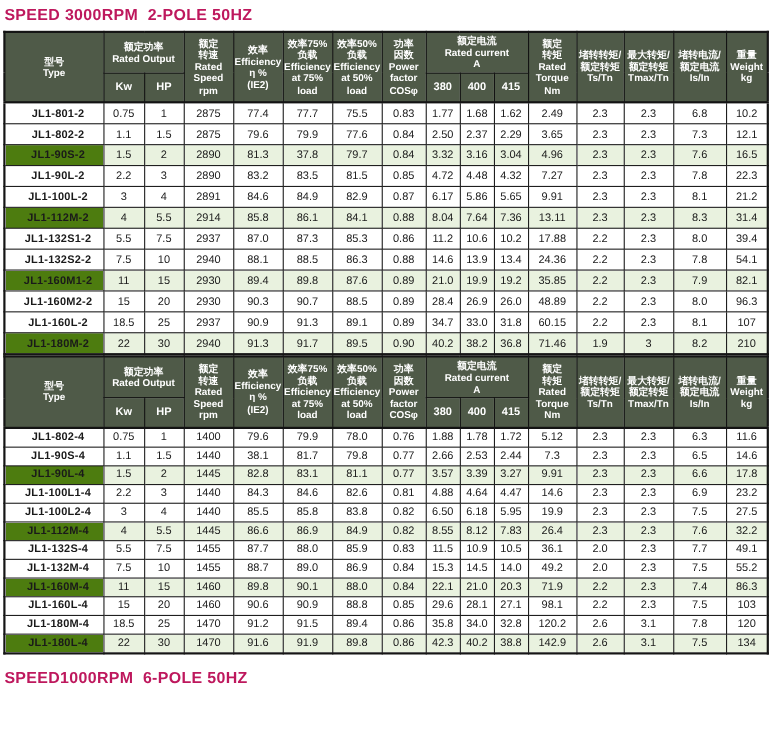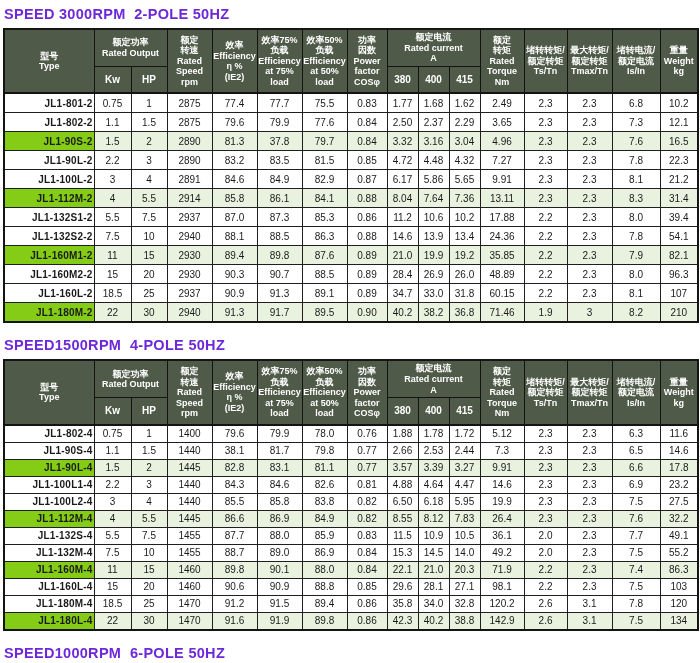--- a/index.html
+++ b/index.html
@@ -6,21 +6,21 @@
   body {
     width: 700px;
     font-family: "Liberation Sans", "DejaVu Sans", sans-serif;
     -webkit-font-smoothing: antialiased;
   }
   .page { width: 694px; padding: 3px 3px 6px 3px; }
 
   h2.section-title {
     font-size: 14.5px;
     font-weight: bold;
-    color: #6d28d9;
+    color: #be185d;
     letter-spacing: 0.3px;
     margin: 0 0 6px 1px;
     white-space: pre;
   }
   .section + .section h2.section-title { margin-top: 14px; }
   .section:first-child h2.section-title { margin-top: 3px; }
 
   table.spec {
     border-collapse: collapse;
     table-layout: fixed;
@@ -50,27 +50,27 @@
     font-size: 10px;
     color: #1a1a1a;
     text-align: center;
     vertical-align: middle;
     padding: 0 1px;
     height: 18px;
     overflow: hidden;
   }
   .t2 table.spec tbody td { height: 16px; }
   table.spec tbody td.model {
-    text-align: right;
+    text-align: center;
     font-weight: bold;
     padding-left: 8px;
     letter-spacing: 0.2px;
   }
   table.spec tbody tr.hl td { background: #e9f2df; }
-  table.spec tbody tr.hl td.model { background: #84cc16; }
+  table.spec tbody tr.hl td.model { background: #4d7c0f; }
 </style>
 </head>
 <body>
 
 <div class="page">
 
   <div class="section">
     <h2 class="section-title">SPEED 3000RPM  2-POLE 50HZ</h2>
     <div class="t1">
   <table class="spec">
@@ -367,21 +367,20 @@
               <td>3</td>
               <td>8.2</td>
               <td>210</td>
             </tr>
           </tbody>
   </table>
 </div>
   </div>
 
   <div class="section">
-    <h2 class="section-title">SPEED1500RPM  4-POLE 50HZ</h2>
     <div class="t2">
   <table class="spec">
     <colgroup>
       <col style="width:90px">
             <col style="width:37px">
             <col style="width:36px">
       <col style="width:45px">
             <col style="width:45px">
             <col style="width:45px">
       <col style="width:45px">

